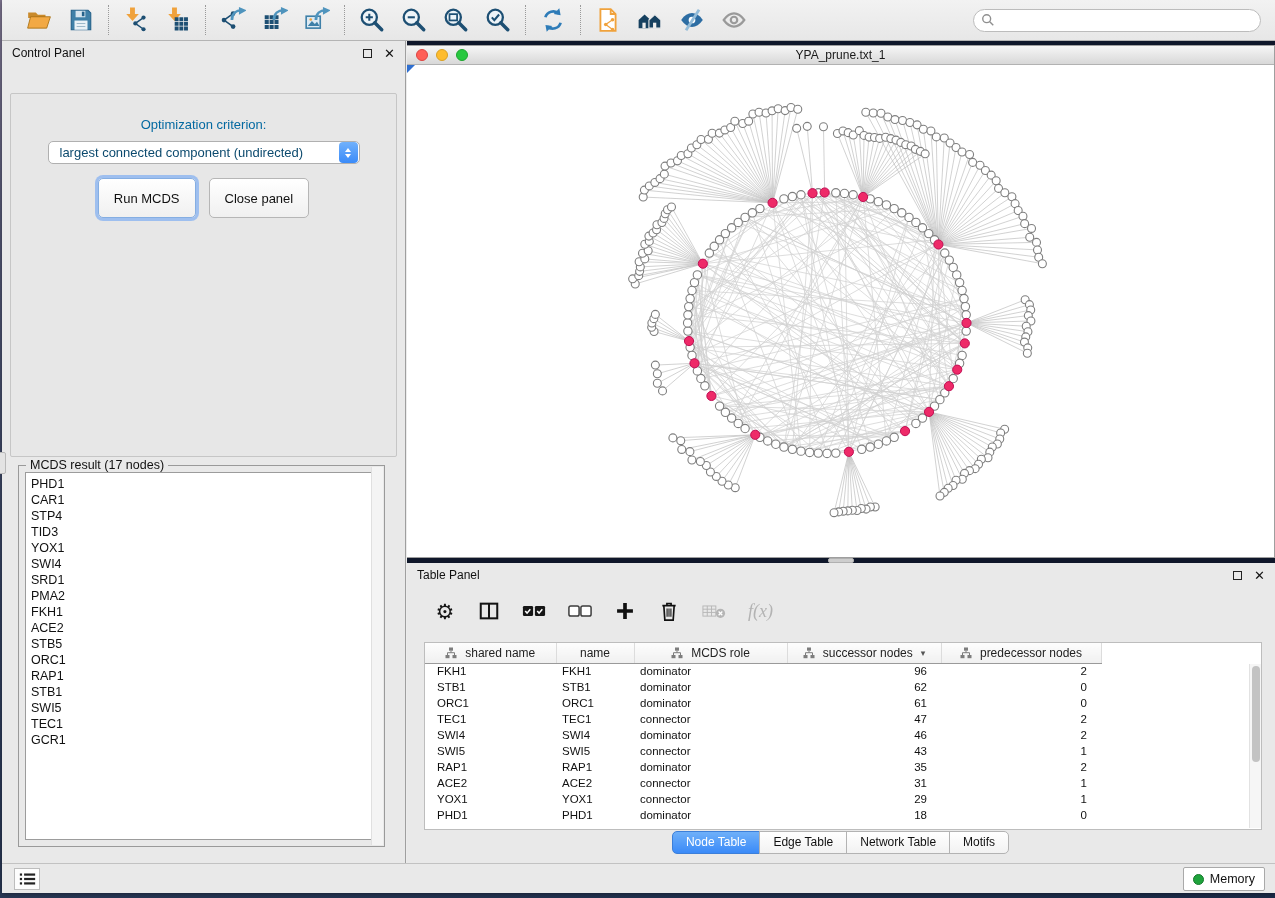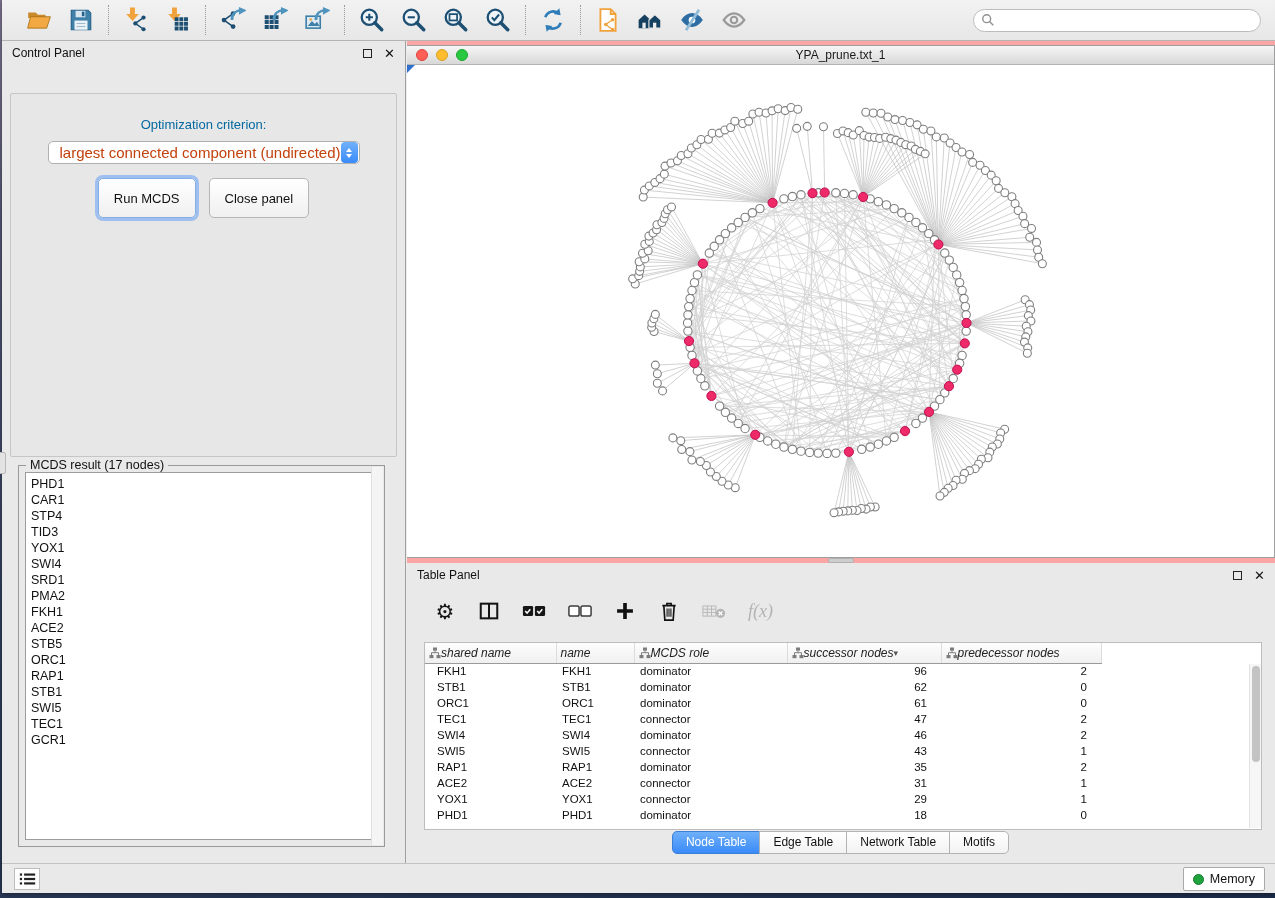--- a/index.html
+++ b/index.html
@@ -33,42 +33,42 @@
   .tab { border:1px solid #b3b3b3; background:linear-gradient(#ffffff,#f2f2f2); color:#111;
     font-size:12px; padding:3px 13px 4px; margin-left:-1px; cursor:pointer; }
   .tab:first-child { border-radius:5px 0 0 5px; }
   .tab:last-child { border-radius:0 5px 5px 0; }
   .tab.active { background:linear-gradient(#6fb0f9,#3a8af8); border-color:#3c7fd9; color:#fff; }
   .cp-inner { position:absolute; left:8px; right:8px; top:52px; height:364px;
     border:1px solid #c6c6c6; background:#e7e7e7; border-radius:2px; }
   .opt-label { text-align:center; margin-top:23px; font-size:13px; color:#0369a1; }
   .select-box { width:312px; height:23px; margin:9px auto 0; background:#fff; border:1px solid #b0b0b0;
     border-radius:5px; display:flex; align-items:center; position:relative; cursor:pointer; }
-  .select-box .val { flex:1; font-size:15px; padding-left:11px; color:#c2410c; white-space:nowrap; }
+  .select-box .val { flex:1; font-size:13px; padding-left:11px; color:#0c4a6e; white-space:nowrap; }
   .select-stepper { width:19px; height:21px; margin-right:1px; border-radius:4px;
     background:linear-gradient(#71b1fb,#3a8bf9); display:flex; flex-direction:column;
     align-items:center; justify-content:center; gap:2px; }
   .select-stepper i { width:0; height:0; border-left:3.5px solid transparent; border-right:3.5px solid transparent; }
   .select-stepper .up { border-bottom:4px solid #fff; }
   .select-stepper .dn { border-top:4px solid #fff; }
   .btn-row { display:flex; justify-content:center; gap:13px; margin-top:14px; }
   .btn { height:40px; padding:0 15px; font-size:13px; color:#111; background:linear-gradient(#ffffff,#f0f0f0);
     border:1px solid #b6b6b6; border-radius:5px; cursor:pointer; font-family:inherit; }
   .btn.focused { border-color:#85aee2; box-shadow:0 0 0 3px rgba(110,165,245,.6); }
   .result-group { position:absolute; left:16px; right:20px; top:424px; bottom:16px; border:1px solid #9a9a9a; }
   .result-legend { position:absolute; top:-8px; left:7px; background:#e9e9e9; padding:0 4px;
     font-size:12.5px; color:#111; }
   .result-list { position:absolute; inset:6px; background:#fff; border:1px solid #9c9c9c;
     overflow:hidden; padding:3px 0 0 5px; }
   .result-item { font-size:12.5px; line-height:16px; color:#111; cursor:default; }
   .result-scroll { position:absolute; top:1px; bottom:1px; right:1px; width:12px;
     background:#f4f4f4; border-left:1px solid #e0e0e0; }
 
   
-  .right-side { position:absolute; left:405px; top:41px; right:0; bottom:30px; background:#fca5a5; }
+  .right-side { position:absolute; left:405px; top:41px; right:0; bottom:30px; background:#0f172a; }
   .net-frame { position:absolute; left:0; right:0; top:4px; height:513px; border:1px solid #9f9f9f; border-left:none; }
   .net-titlebar { height:19px; background:linear-gradient(#f6f6f6,#d8d8d8); border-bottom:1px solid #b2b2b2;
     position:relative; display:flex; align-items:center; padding-left:9px; }
   .lights { display:flex; gap:8px; }
   .light { width:12px; height:12px; border-radius:50%; cursor:pointer; }
   .light.red { background:#ff5f57; border:1px solid #dd4441; }
   .light.yellow { background:#febc2e; border:1px solid #d9a022; }
   .light.green { background:#28c840; border:1px solid #1da52f; }
   .net-title { position:absolute; left:0; right:0; text-align:center; font-size:12px; color:#1a1a1a; }
   .net-canvas { position:absolute; left:0; right:0; top:19px; bottom:0; background:#fff; overflow:hidden; }
@@ -88,21 +88,21 @@
   .tt-btn { display:flex; align-items:center; justify-content:center; cursor:pointer; min-width:22px; }
   .tt-btn.disabled { cursor:default;text-align:center; }
   .tt-gear { font-size:21px; color:#161616; line-height:1; }
   .fx { font-family:"Liberation Serif","DejaVu Serif",serif; font-style:italic; font-size:18px; color:#b3b3b3; }
   .tbl-wrap { position:absolute; left:17px; right:13px; top:79px; height:188px;
     background:#fff; border:1px solid #bdbdbd; }
   table.node-table { border-collapse:collapse; width:calc(100% - 13px); table-layout:fixed; }
   .node-table th { height:20px; background:linear-gradient(#fdfdfd,#f0f0f0);
     border-bottom:1px solid #9a9a9a; border-right:1px solid #dcdcdc; font-size:12px; font-weight:normal;
     color:#222; cursor:pointer; overflow:hidden; white-space:nowrap; }
-  .node-table th .th-inner { display:flex; align-items:center; gap:0; padding:0 4px;font-style:italic; }
+  .node-table th .th-inner { display:flex; align-items:center; justify-content:center; gap:8px; padding:0 4px; }
   .node-table th.filler { border-right:none; background:#fff; border-bottom:none; cursor:default; }
   .sort-arrow { font-size:9px; color:#555; }
   .node-table td { height:16px; font-size:11.5px; color:#111; padding:0 6px; white-space:nowrap;
     overflow:hidden; cursor:default; }
   .node-table td.num { text-align:right; padding-right:14px; }
   .node-table td:first-child { padding-left:12px; }
   .tbl-scrollbar { position:absolute; right:0; top:21px; bottom:1px; width:12px; background:#f6f6f6;
     border-left:1px solid #e2e2e2; }
   .tbl-thumb { position:absolute; left:1.5px; right:1.5px; top:2px; height:96px;
     background:#c3c3c3; border-radius:5px; cursor:pointer; }

